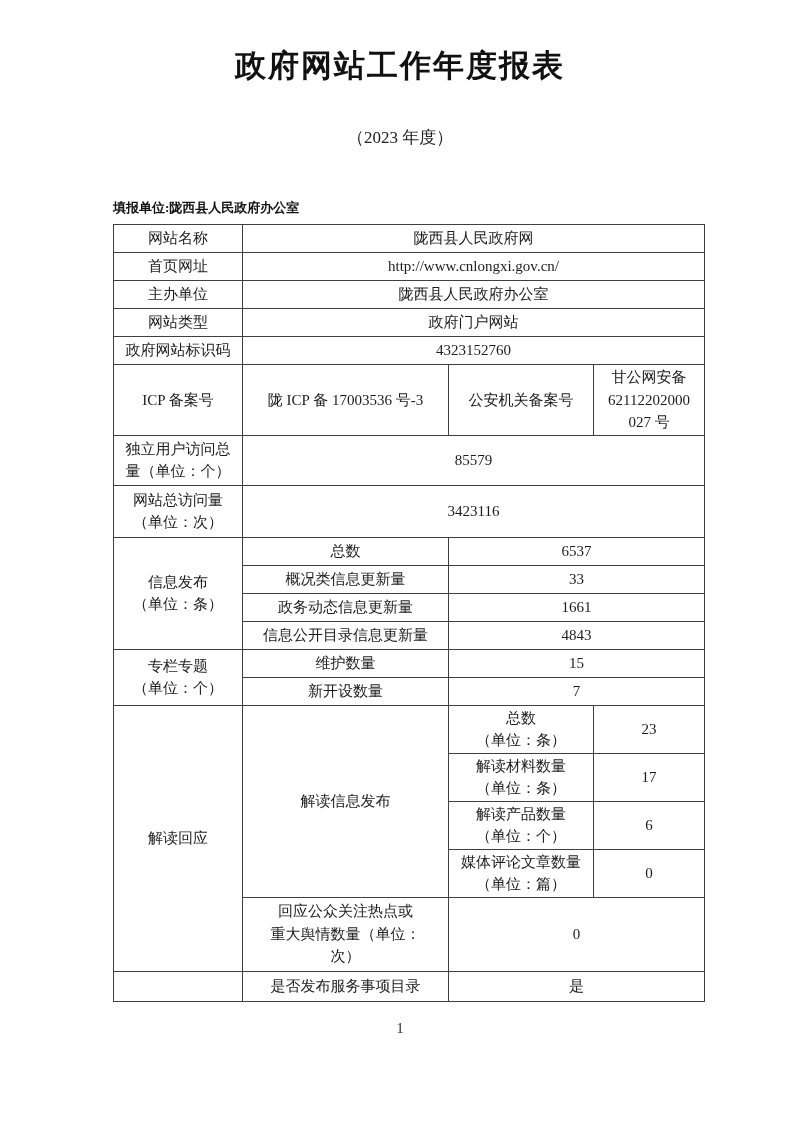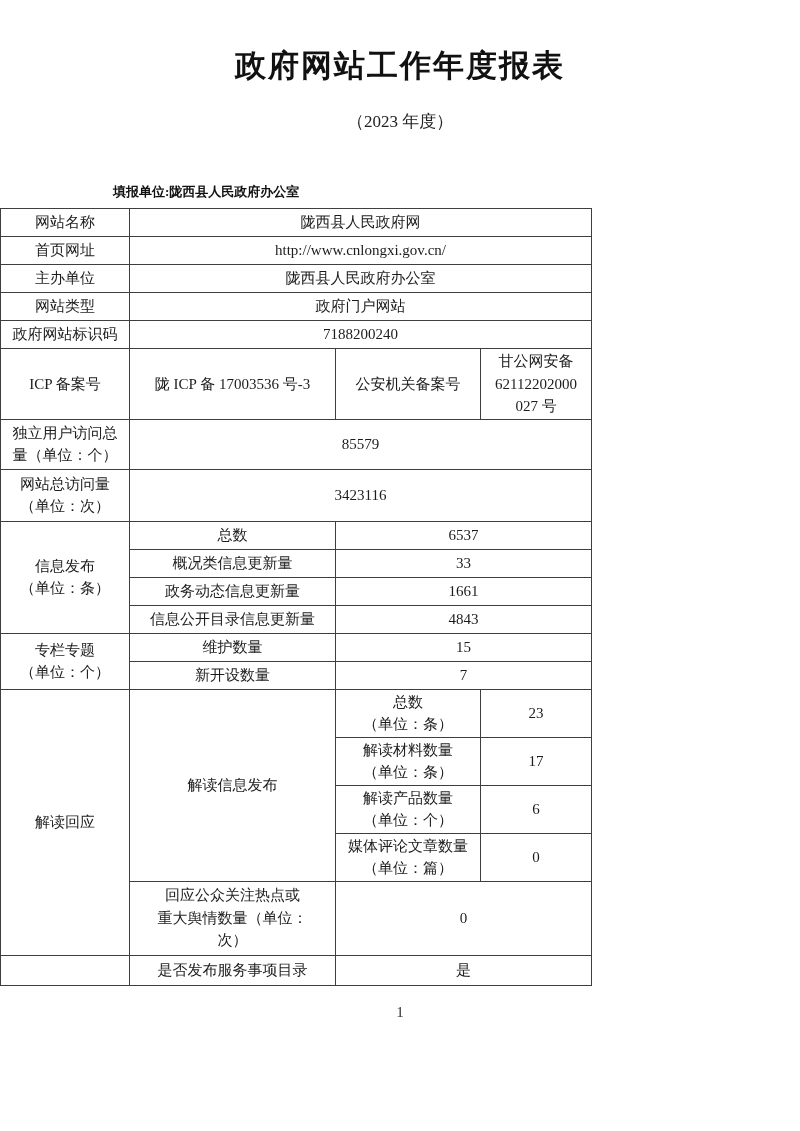--- a/index.html
+++ b/index.html
@@ -19,34 +19,35 @@
     padding-top: 47px;
     text-align: center;
     font-family: "Liberation Sans", sans-serif;
     font-weight: bold;
     font-size: 31px;
     line-height: 38px;
     letter-spacing: 2px;
     color: #111111;
   }
   .doc-subtitle {
-    margin-top: 26px;
+    margin-top: 42px;
     text-align: center;
     font-size: 17px;
     line-height: 22px;
     color: #222222;
   }
   .reporting-unit {
     margin: 48px 0 5px 113px;
     font-size: 13px;
     line-height: 22px;
     font-weight: bold;
     color: #111111;
   }
   table.report-table {
+    margin-left: 113px;
     border-collapse: collapse;
     table-layout: fixed;
     width: 591px;
   }
   table.report-table td {
     border: 1px solid #3f3f3f;
     text-align: center;
     vertical-align: middle;
     font-size: 15px;
     line-height: 1.5;
@@ -94,21 +95,21 @@
     <tr class="r-std">
       <td>主办单位</td>
       <td colspan="3">陇西县人民政府办公室</td>
     </tr>
     <tr class="r-std">
       <td>网站类型</td>
       <td colspan="3">政府门户网站</td>
     </tr>
     <tr class="r-std">
       <td>政府网站标识码</td>
-      <td colspan="3">7188200240</td>
+      <td colspan="3">4323152760</td>
     </tr>
     <tr class="r-icp">
       <td>ICP 备案号</td>
       <td>陇 ICP 备 17003536 号-3</td>
       <td>公安机关备案号</td>
       <td>甘公网安备
 62112202000
 027 号</td>
     </tr>
     <tr class="r-uv">

